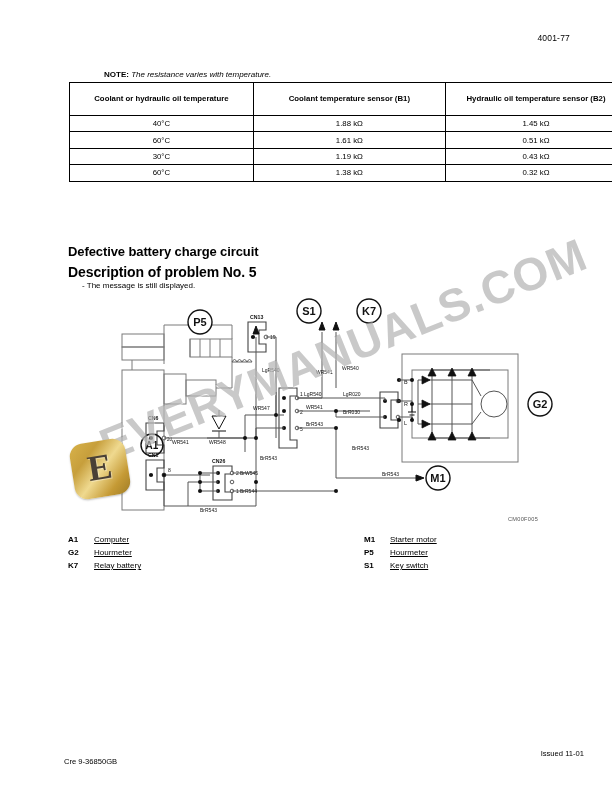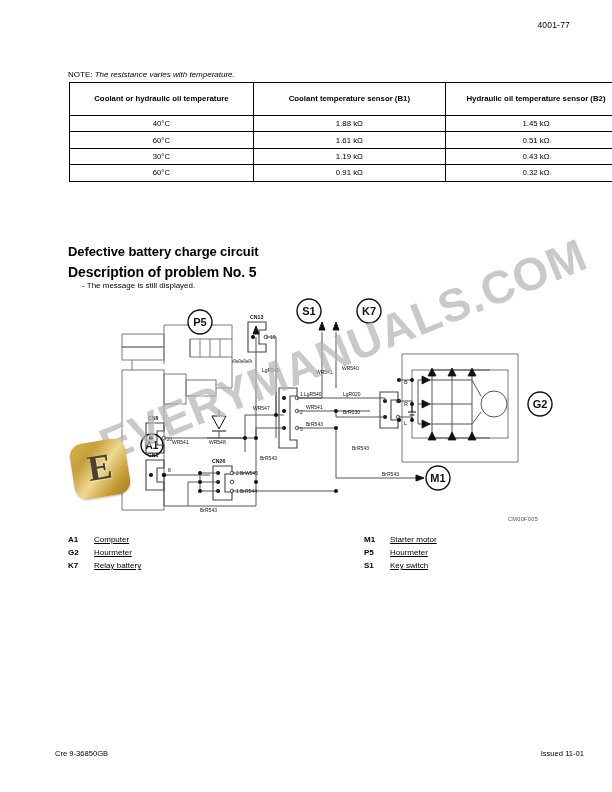--- a/index.html
+++ b/index.html
@@ -19,21 +19,21 @@
   .page {
     position: absolute;
     inset: 0;
     width: 612px;
     height: 792px;
   }
 
   
   .page-number {
     position: absolute;
-    top: 20px;
+    top: 33px;
     right: 42px;
     font-size: 8.5px;
     letter-spacing: 0.2px;
     color: #000;
   }
 
   
   .h1 {
     position: absolute;
     left: 68px;
@@ -42,21 +42,21 @@
     letter-spacing: -0.1px;
   }
   #title-sensor { top: 51px; }
 
   .note-line {
     position: absolute;
     left: 68px;
     top: 70px;
     font-size: 8px;
   }
-  .note-line b { font-weight: normal; }
+  .note-line b { font-weight: bold; margin-left: 36px; }
   .note-line i { }
 
   
   .table-wrap {
     position: absolute;
     left: 69px;
     top: 82px;
     width: 558px;
   }
   table.res {
@@ -194,21 +194,21 @@
     font-weight: bold;
   }
 
   
   .footer-left, .footer-right {
     position: absolute;
     top: 749px;
     font-size: 7.6px;
     color: #000;
   }
-  .footer-left { left: 55px; }
+  .footer-left { left: 64px; margin-top: 8px; }
   .footer-right { right: 28px; padding-left: 32px; }
 </style>
 </head>
 <body>
 
 <div class="page">
 
   <div class="page-number">4001-77</div>
 
 
@@ -242,21 +242,21 @@
           <td>1.61 kΩ</td>
           <td>0.51 kΩ</td>
         </tr>
         <tr>
           <td>30°C</td>
           <td>1.19 kΩ</td>
           <td>0.43 kΩ</td>
         </tr>
         <tr>
           <td>60°C</td>
-          <td>0.91 kΩ</td>
+          <td>1.38 kΩ</td>
           <td>0.32 kΩ</td>
         </tr>
       </tbody>
     </table>
   </div>
 
   <div class="h1" id="title-circuit">Defective battery charge circuit</div>
   <div class="h1" id="subtitle-problem">Description of problem No. 5</div>
   <div class="bullet-line">- The message is still displayed.</div>
 

